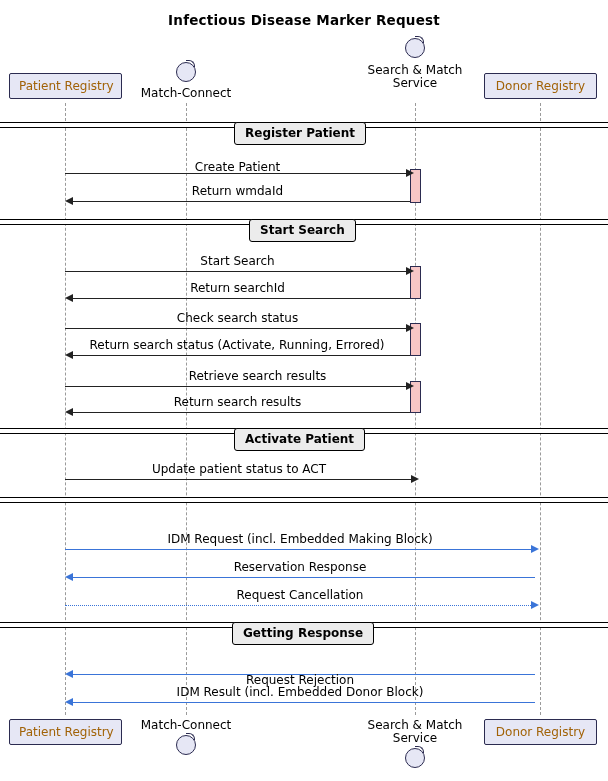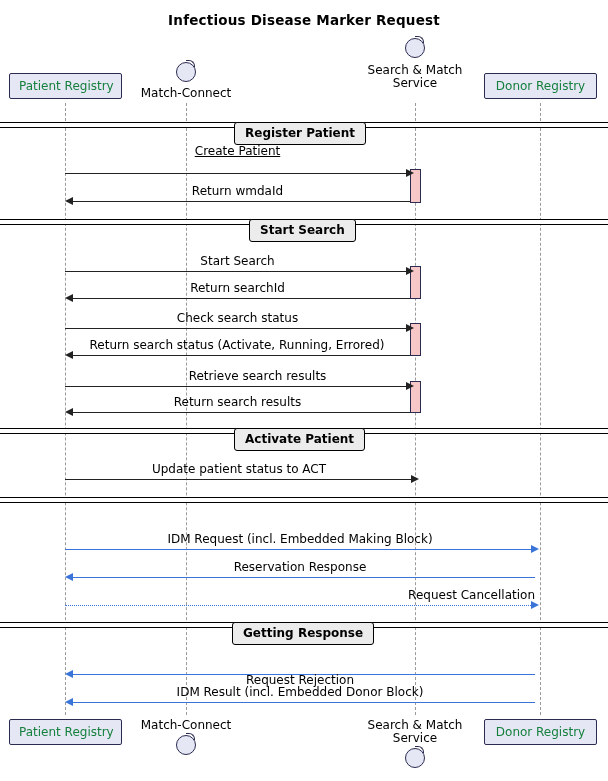--- a/index.html
+++ b/index.html
@@ -42,21 +42,21 @@
     position: absolute;
     box-sizing: border-box;
     background: #e6e7f5;
     border: 1px solid #2b2b50;
     border-radius: 2px;
     font-size: 12px;
     line-height: 14px;
     text-align: center;
     padding: 5px 9px;
     white-space: nowrap;
-    color: #15803d;
+    color: #a16207;
   }
   
   .actor-label {
     position: absolute;
     font-size: 12px;
     line-height: 13px;
     text-align: center;
     white-space: pre-line;
     color: #000;
   }
@@ -174,21 +174,21 @@
 
   <div class="participant" style="left:484px; top:73px; width:113px;">Donor Registry</div>
 
   <div class="sep" style="top:122px;"></div>
   <div class="sep-label" style="left:234px; top:122px;">Register Patient</div>
 
   <div class="activation" style="left:410px; top:169px; height:34px;"></div>
 
   <div class="msg-line" style="left:65px; top:173px; width:343px;"></div>
   <div class="arrowhead right" style="left:406px; top:169px;"></div>
-  <div class="msg-label" style="left:65px; top:144px; width:345px;text-decoration:underline;">Create Patient</div>
+  <div class="msg-label" style="left:65px; top:160px; width:345px;">Create Patient</div>
 
   <div class="msg-line" style="left:67px; top:201px; width:343px;"></div>
   <div class="arrowhead left" style="left:65px; top:197px;"></div>
   <div class="msg-label" style="left:65px; top:184px; width:345px;">Return wmdaId</div>
 
   <div class="sep" style="top:219px;"></div>
   <div class="sep-label" style="left:249px; top:219px;">Start Search</div>
 
   <div class="activation" style="left:410px; top:266px; height:33px;"></div>
   <div class="activation" style="left:410px; top:323px; height:33px;"></div>
@@ -230,21 +230,21 @@
   <div class="msg-line blue" style="left:65px; top:549px; width:468px;"></div>
   <div class="arrowhead right blue" style="left:531px; top:545px;"></div>
   <div class="msg-label" style="left:65px; top:532px; width:470px;">IDM Request (incl. Embedded Making Block)</div>
 
   <div class="msg-line blue" style="left:67px; top:577px; width:468px;"></div>
   <div class="arrowhead left blue" style="left:65px; top:573px;"></div>
   <div class="msg-label" style="left:65px; top:560px; width:470px;">Reservation Response</div>
 
   <div class="msg-line blue-dotted" style="left:65px; top:605px; width:468px;"></div>
   <div class="arrowhead right blue" style="left:531px; top:601px;"></div>
-  <div class="msg-label" style="left:65px; top:588px; width:470px;text-align:right;">Request Cancellation</div>
+  <div class="msg-label" style="left:65px; top:588px; width:470px;">Request Cancellation</div>
 
   <div class="sep" style="top:622px;"></div>
   <div class="sep-label" style="left:232px; top:622px;">Getting Response</div>
 
   <div class="msg-line blue" style="left:67px; top:674px; width:468px;"></div>
   <div class="arrowhead left blue" style="left:65px; top:670px;"></div>
   <div class="msg-label" style="left:65px; top:657px; width:470px;margin-top:16px;">Request Rejection</div>
 
   <div class="msg-line blue" style="left:67px; top:702px; width:468px;"></div>
   <div class="arrowhead left blue" style="left:65px; top:698px;"></div>

